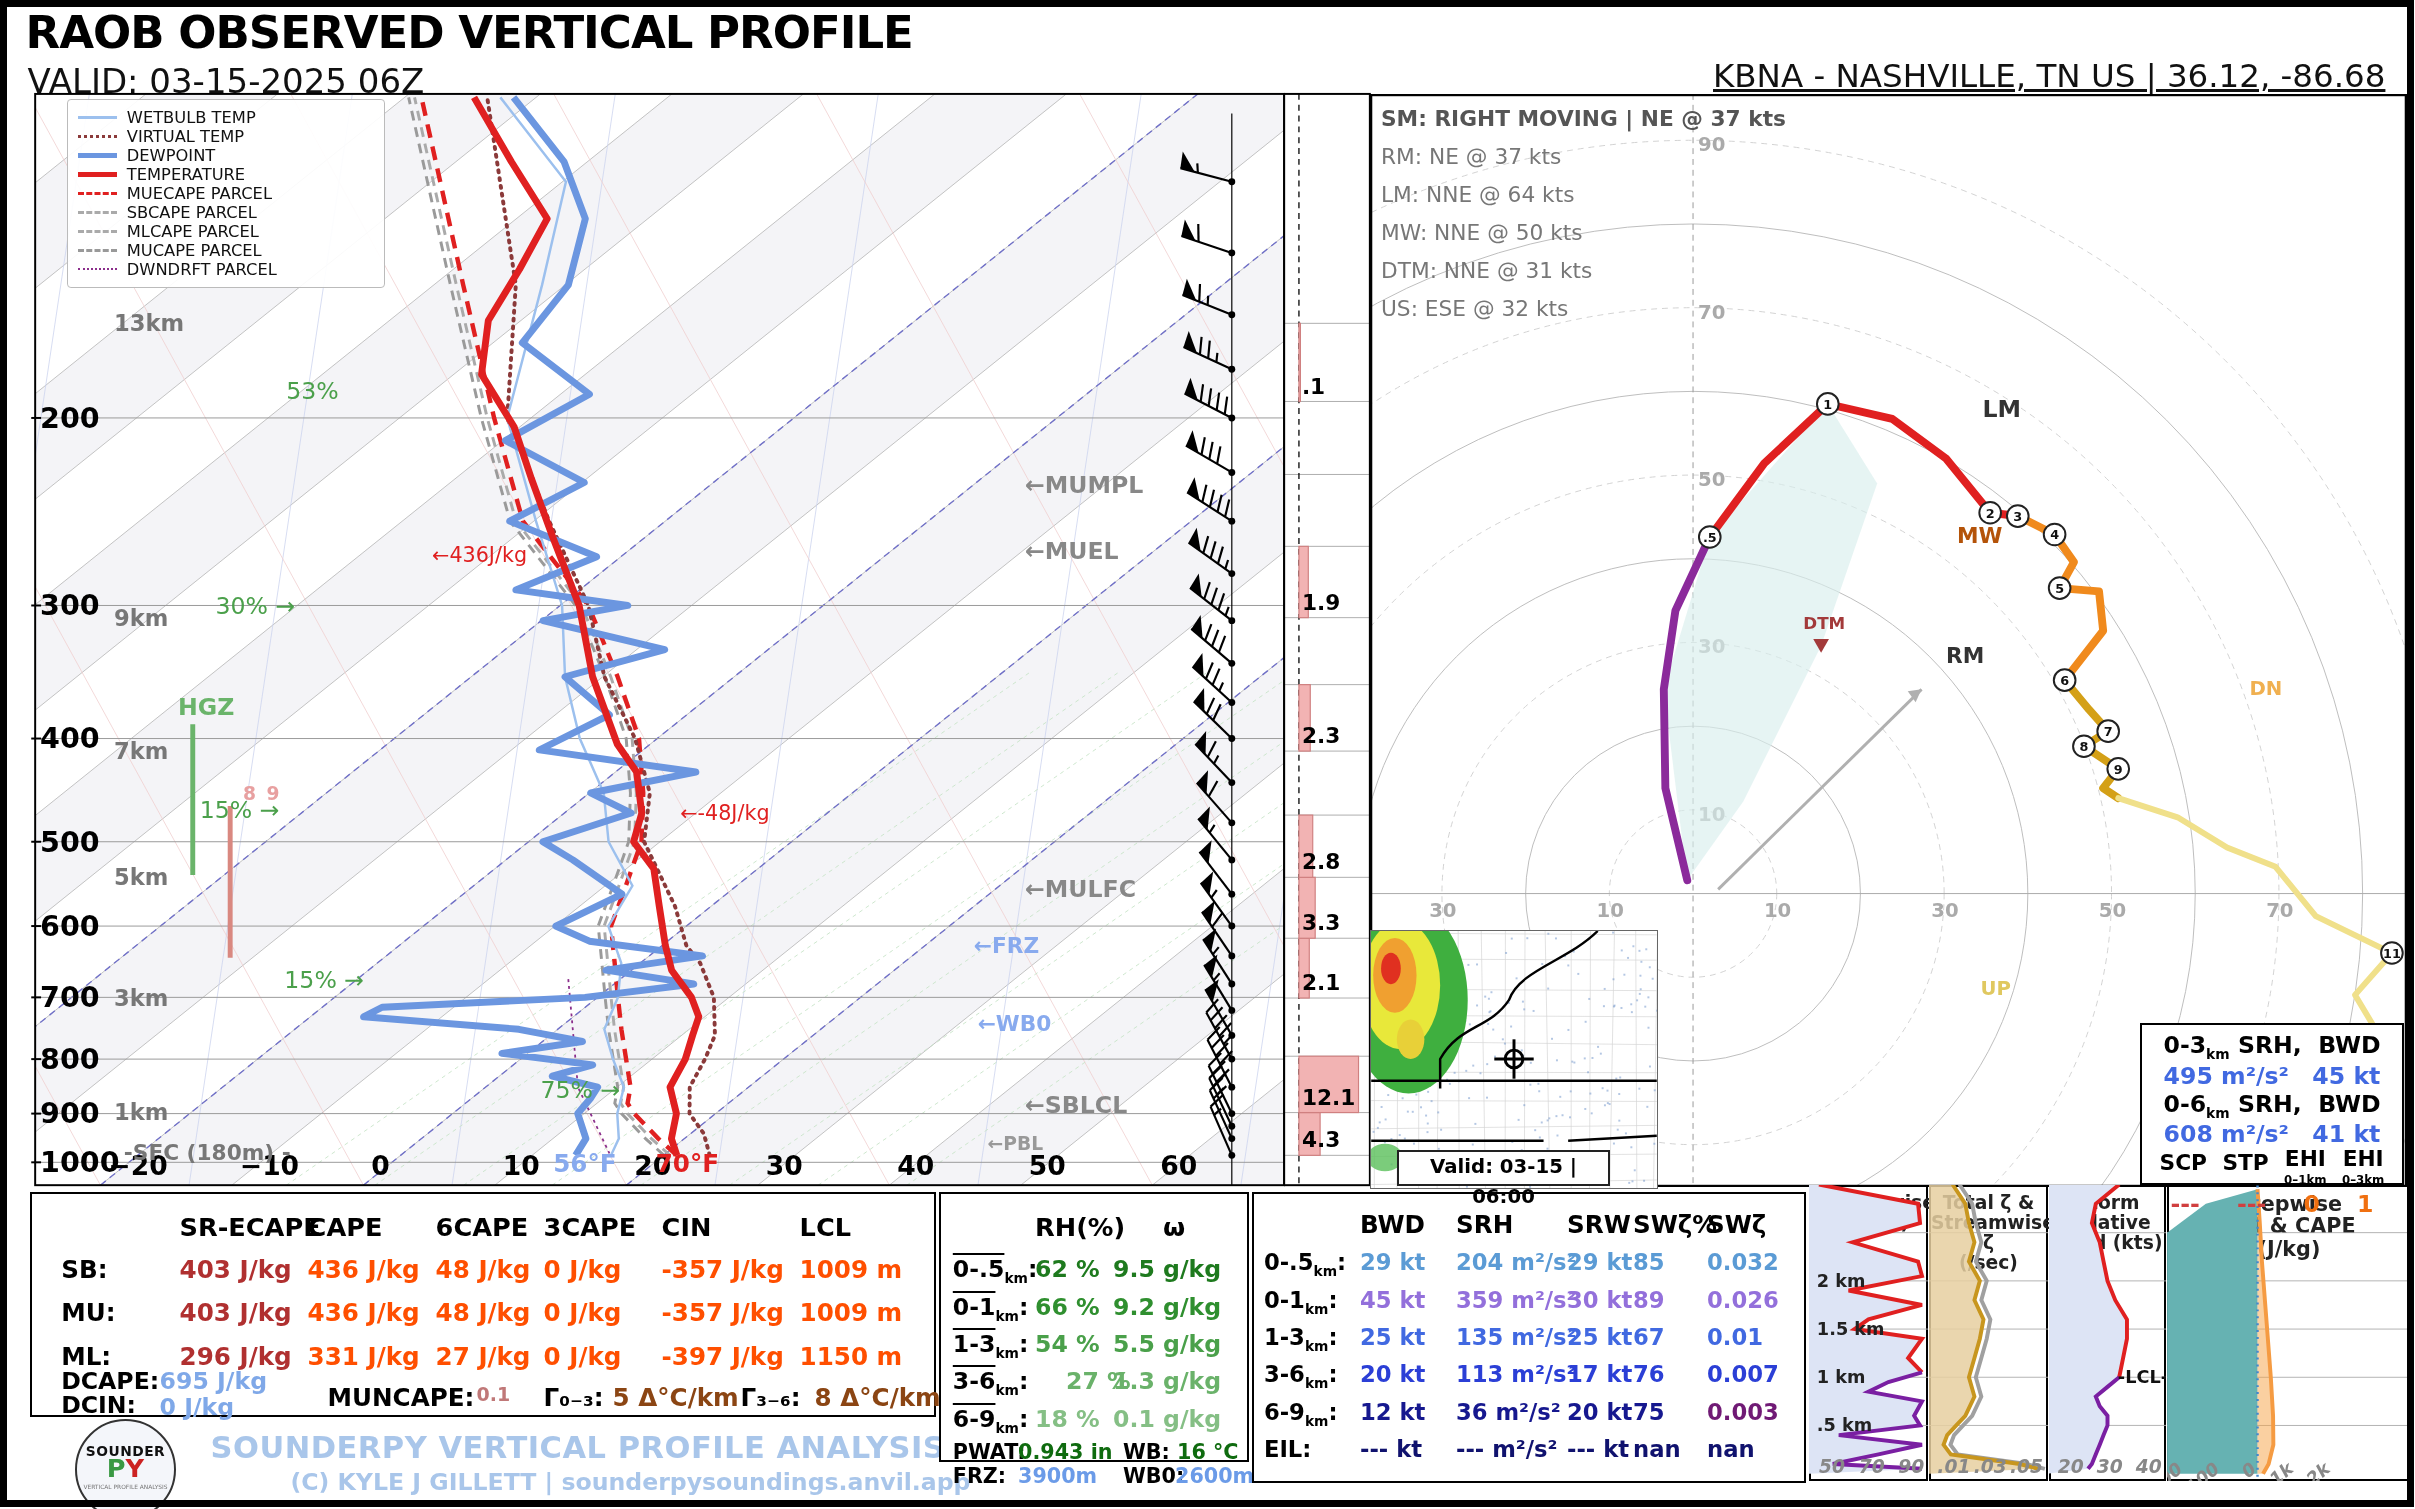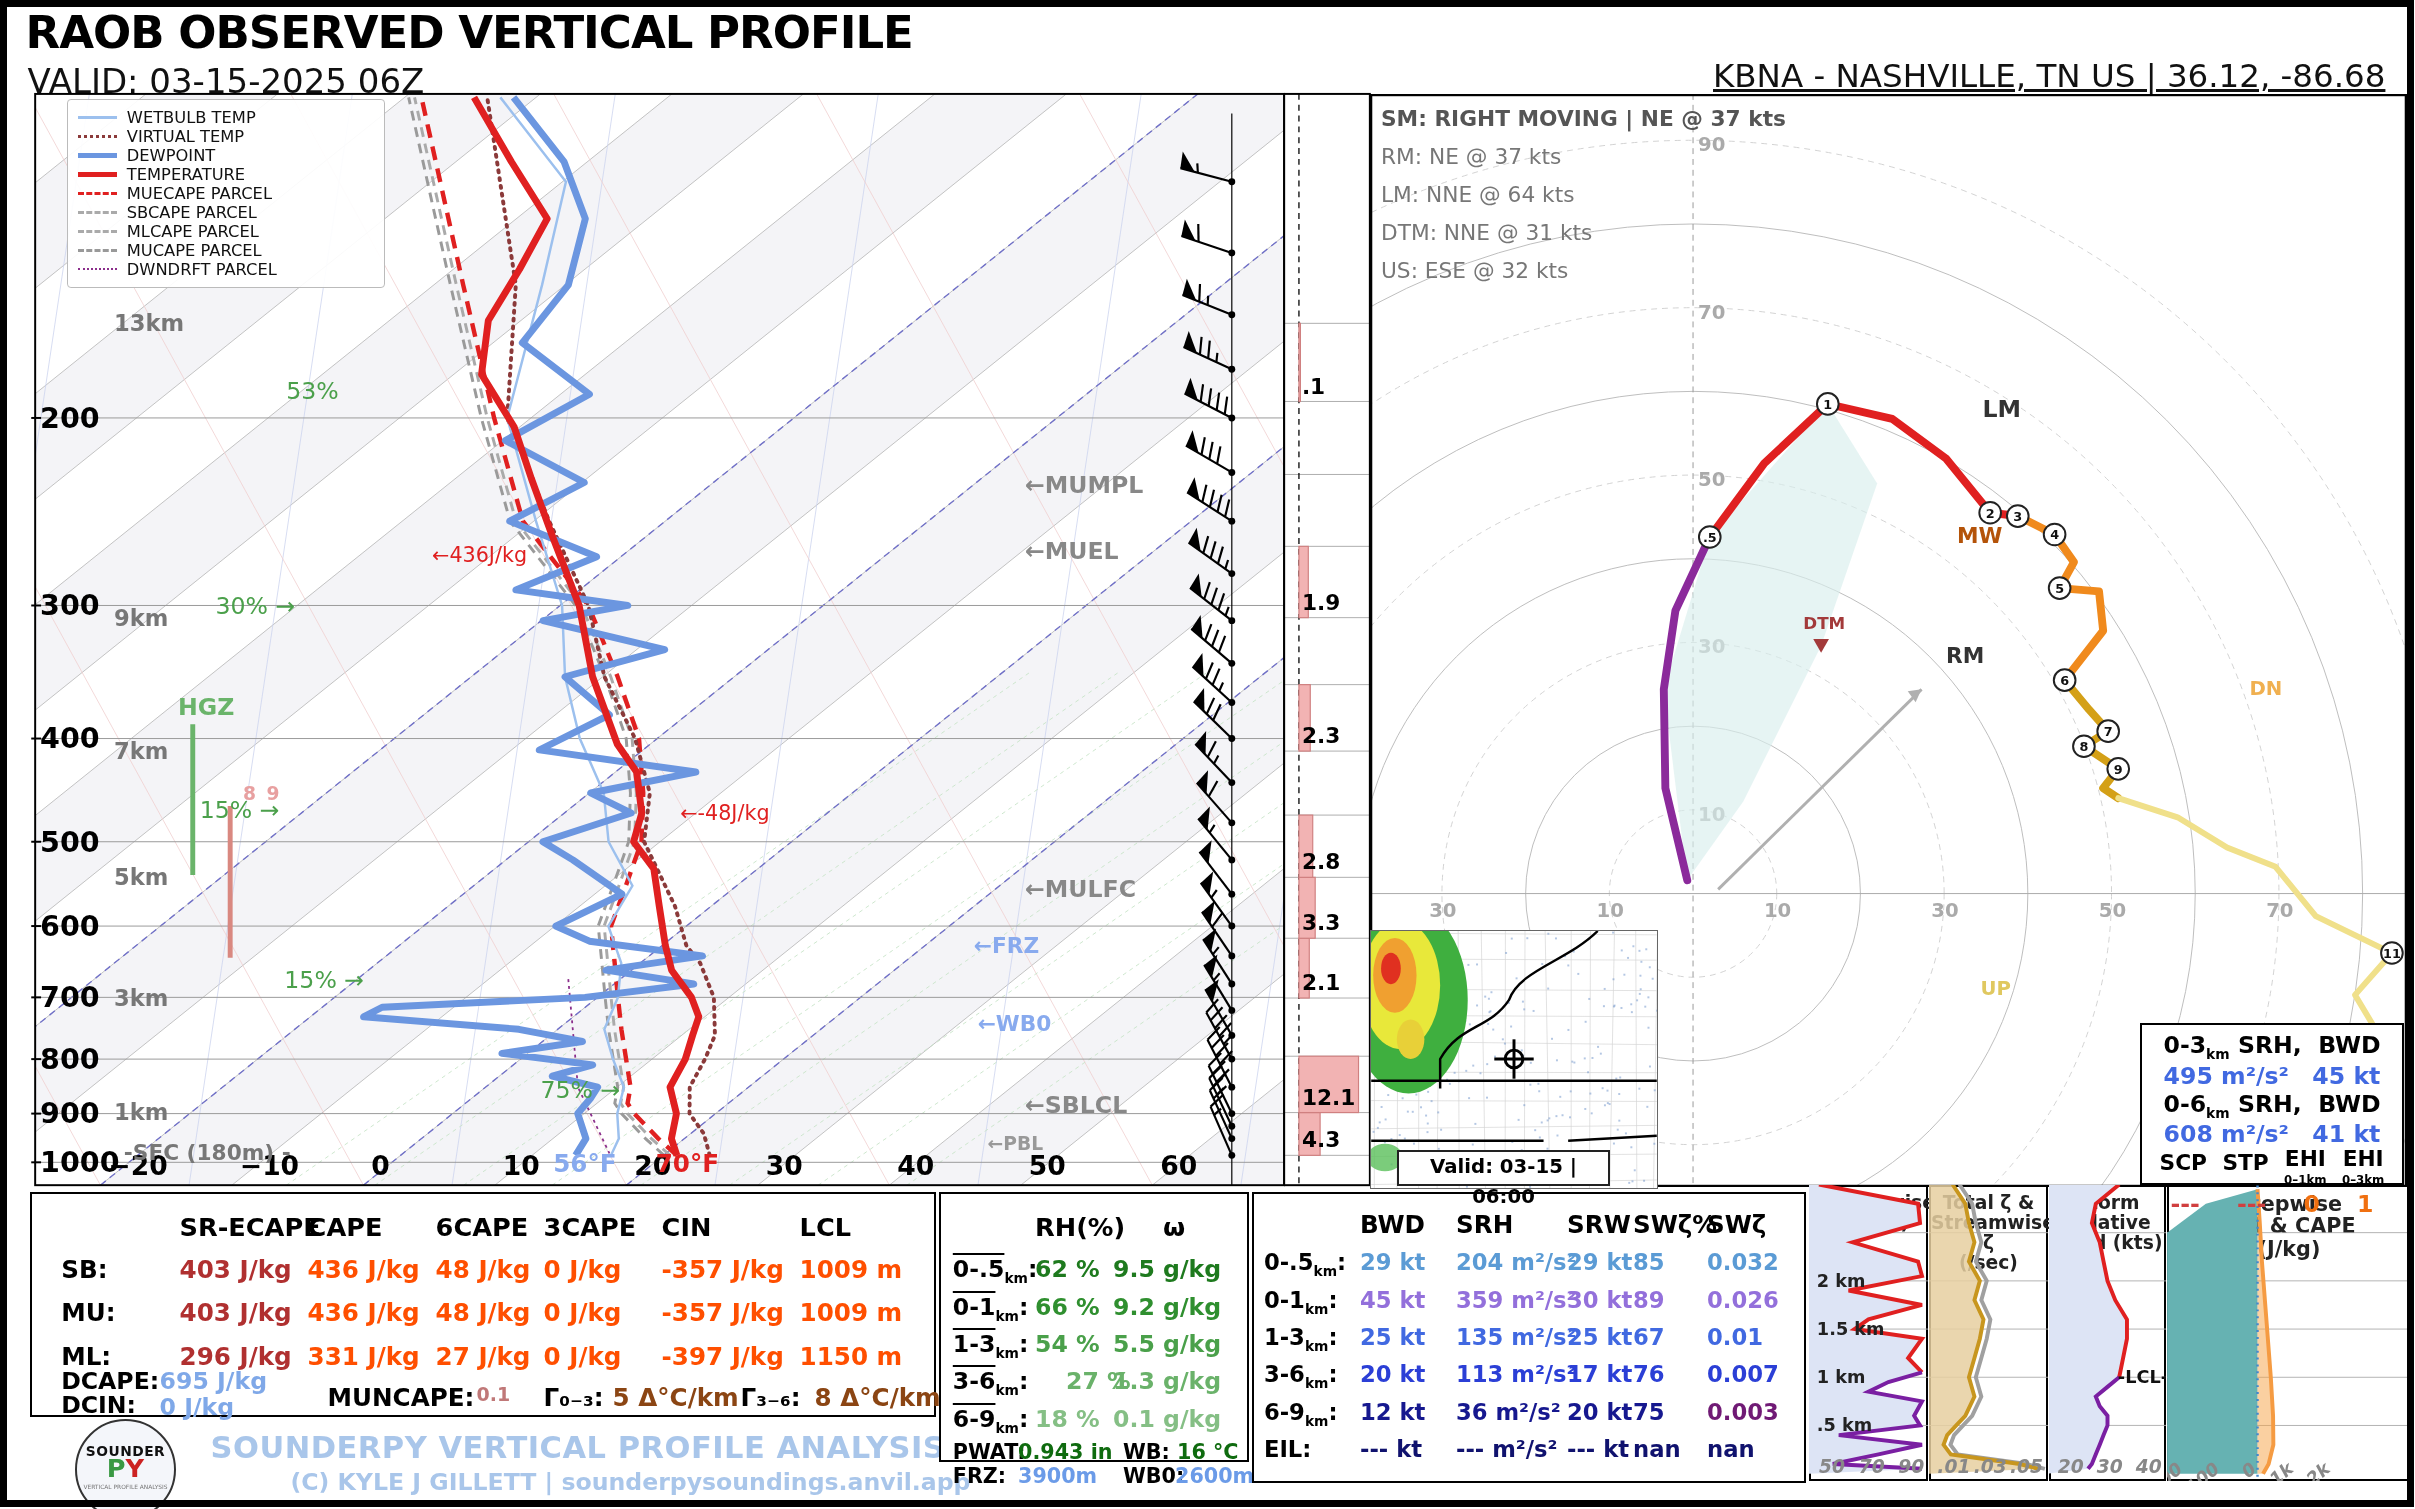--- a/index.html
+++ b/index.html
@@ -492,20 +492,21 @@
       </div>
       <div class="legrow">
         <div class="legline" style="border-top: 2px dotted rgb(139, 46, 139);"></div>
         <span class="leglabel">DWNDRFT PARCEL</span>
       </div>
     </div>
   <div class="abs stormtext" id="stormtext">
       <div class="sm">SM: RIGHT MOVING | NE @ 37 kts</div>
       <div>RM: NE @ 37 kts</div>
       <div>LM: NNE @ 64 kts</div>
+      <div>MW: NNE @ 50 kts</div>
       <div>DTM: NNE @ 31 kts</div>
       <div>US: ESE @ 32 kts</div>
     </div>
 
   <div class="abs mapinset">
       <svg id="mapsvg" width="286" height="257" viewBox="0 0 290 261" style="left:0;top:0;">
         <g>
           <line x1="3.493845538236201" y1="0" x2="3.1189119815826416" y2="261" stroke="#d5d5d5" stroke-width="0.7"></line>
           <line x1="27.489638566970825" y1="0" x2="26.192293405532837" y2="261" stroke="#d5d5d5" stroke-width="0.7"></line>
           <line x1="48.518487215042114" y1="0" x2="48.136600732803345" y2="261" stroke="#d5d5d5" stroke-width="0.7"></line>

